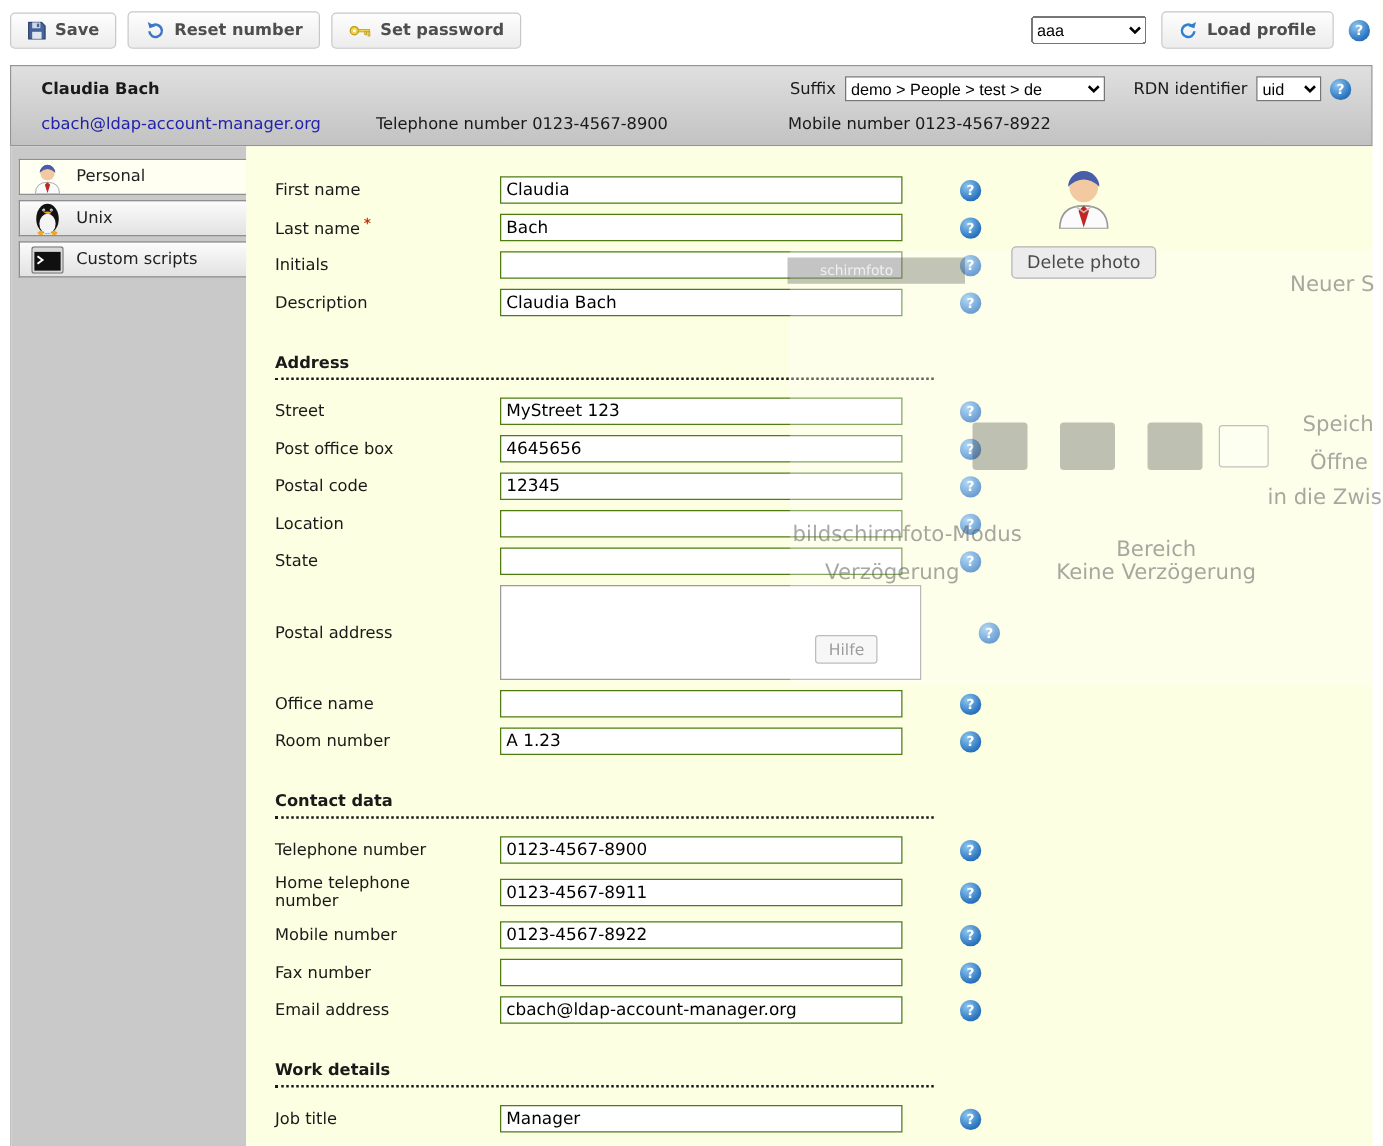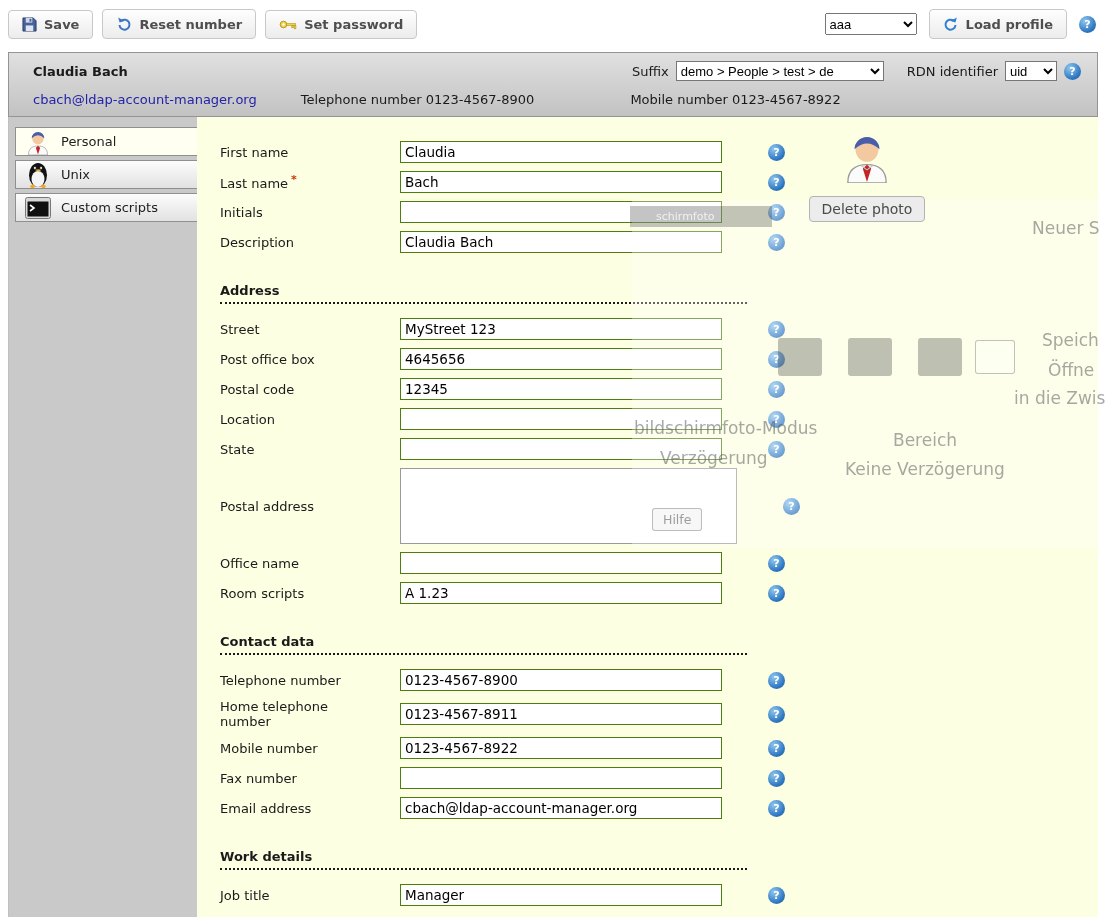--- a/index.html
+++ b/index.html
@@ -273,21 +273,21 @@
             <span class="field-label"><span>Postal address</span></span>
             <textarea class="field-input field-textarea" style=""></textarea>
             <span class="help-icon">?</span>
           </div>
           <div class="form-row">
             <span class="field-label"><span>Office name</span></span>
             <input type="text" class="field-input" style="">
             <span class="help-icon">?</span>
           </div>
           <div class="form-row">
-            <span class="field-label"><span>Room scripts</span></span>
+            <span class="field-label"><span>Room number</span></span>
             <input type="text" class="field-input" value="A 1.23" style="">
             <span class="help-icon">?</span>
           </div>
           <div class="section-heading">Contact data</div>
           <div class="form-row">
             <span class="field-label"><span>Telephone number</span></span>
             <input type="text" class="field-input" value="0123-4567-8900" style="">
             <span class="help-icon">?</span>
           </div>
           <div class="form-row">
@@ -345,15 +345,15 @@
   <div class="g-sq" style="left:778px;"></div>
   <div class="g-sq" style="left:848px;"></div>
   <div class="g-sq" style="left:918px;"></div>
   <div class="g-sq-o"></div>
   <span class="g-text" style="left:1042px; top:330px;">Speich</span>
   <span class="g-text" style="left:1048px; top:360px;">Öffne</span>
   <span class="g-text" style="left:1014px; top:388px;">in die Zwisch</span>
   <span class="g-text" style="left:634px; top:418px;">bildschirmfoto-Modus</span>
   <span class="g-text" style="left:893px; top:418px;margin-top:12px;">Bereich</span>
   <span class="g-text" style="left:660px; top:448px;">Verzögerung</span>
-  <span class="g-text" style="left:845px; top:459px;">Keine Verzögerung</span>
+  <span class="g-text" style="left:845px; top:448px;">Keine Verzögerung</span>
   <span class="g-btn">Hilfe</span>
 </div>
 
 </body></html>

